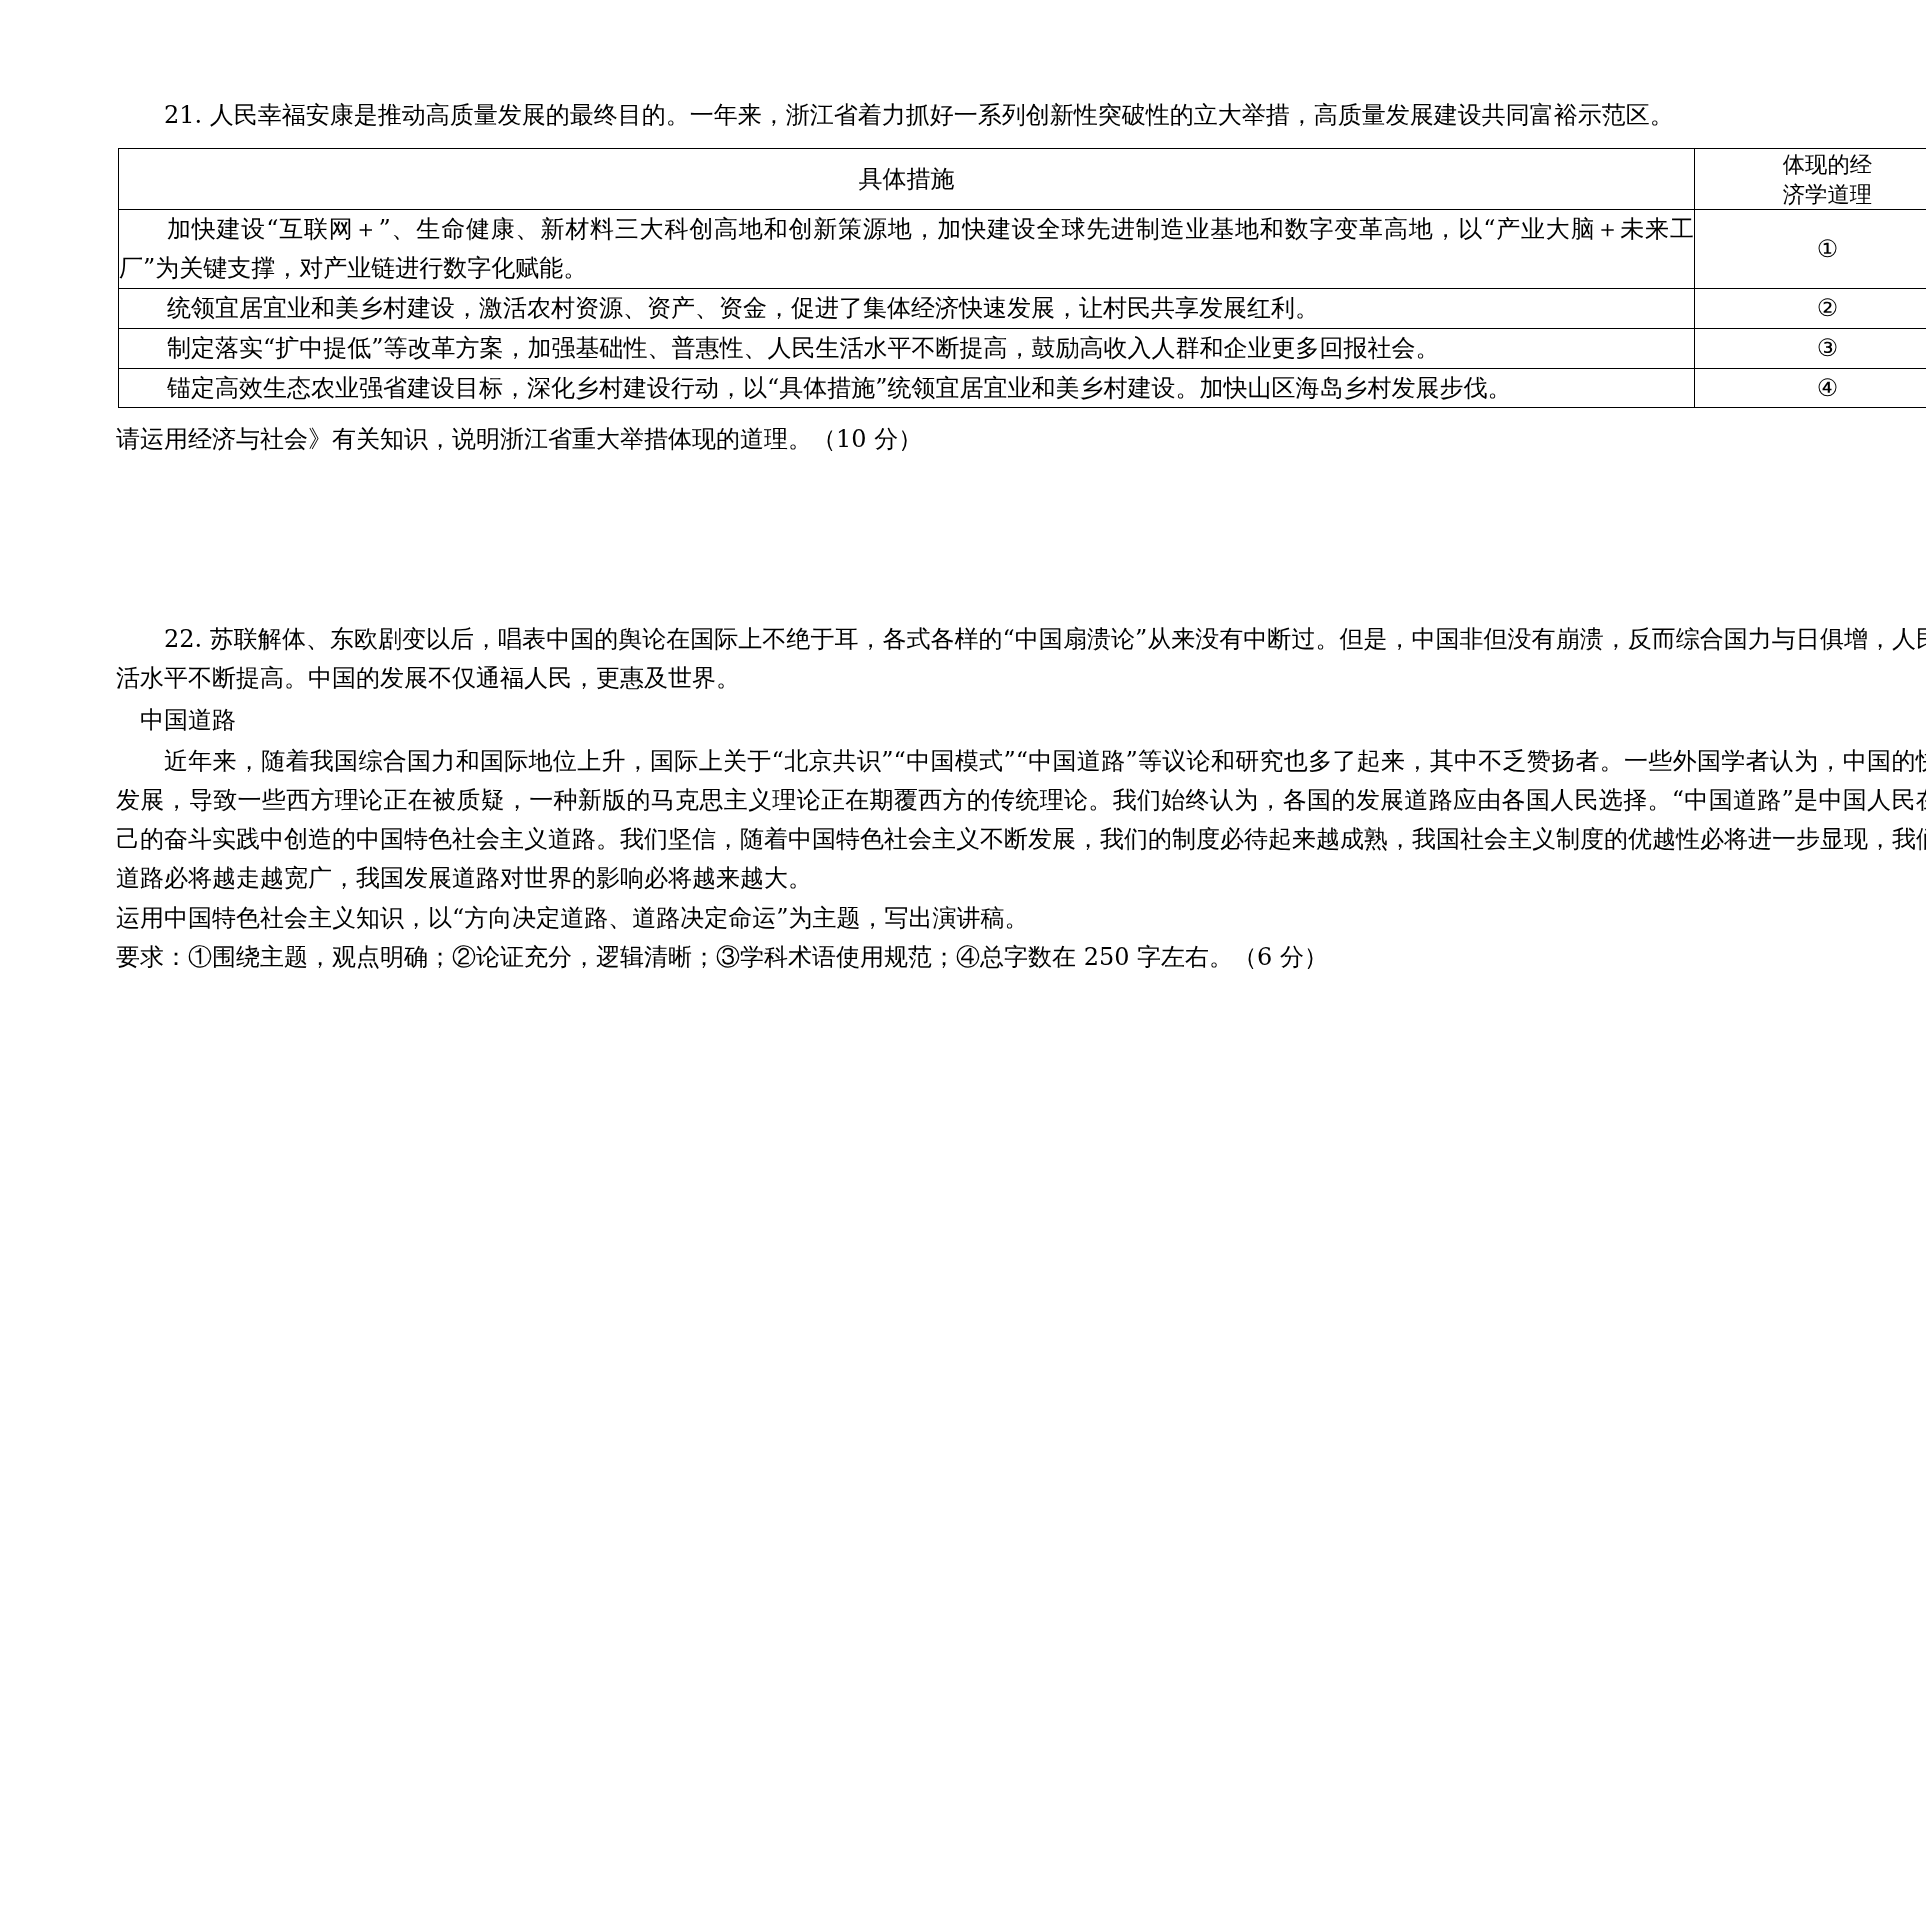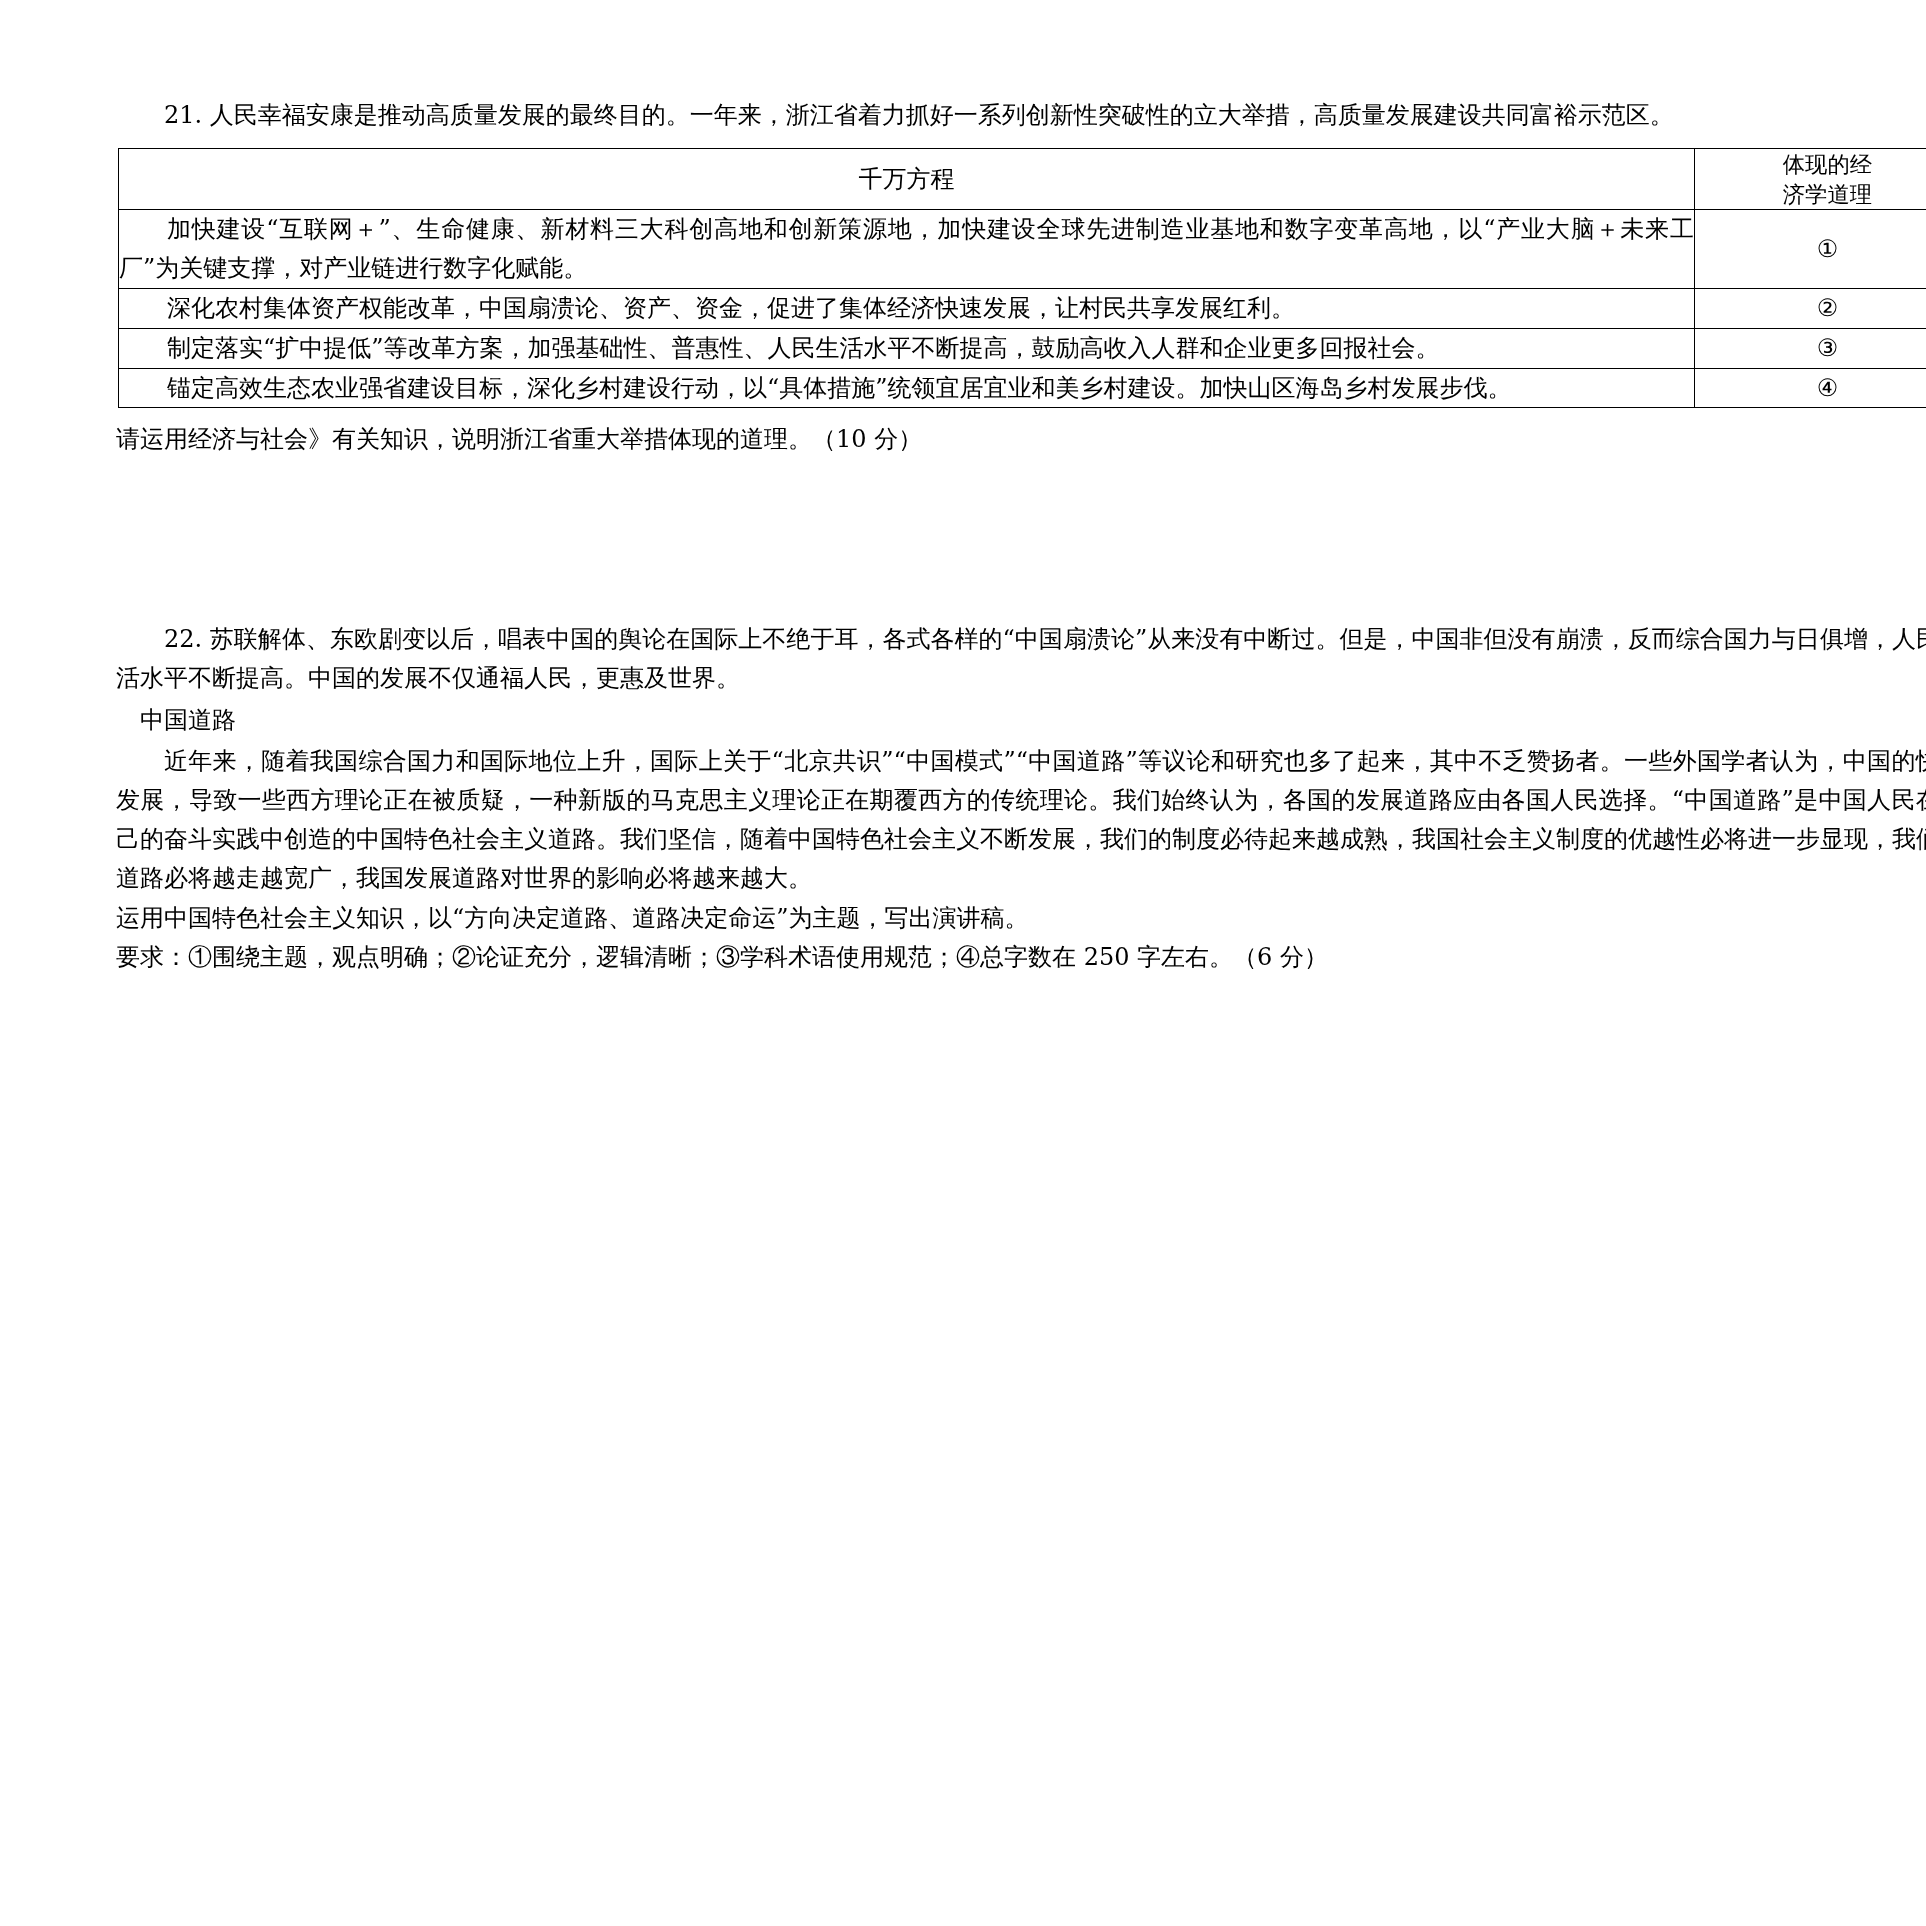--- a/index.html
+++ b/index.html
@@ -107,34 +107,34 @@
 
     <p class="q-para indent-1">21. 人民幸福安康是推动高质量发展的最终目的。一年来，浙江省着力抓好一系列创新性突破性的立大举措，高质量发展建设共同富裕示范区。</p>
 
     <table class="measures-table">
       <colgroup>
         <col class="col-measure">
         <col class="col-principle">
       </colgroup>
       <thead>
         <tr>
-          <th class="th-measure">千万方程</th>
+          <th class="th-measure">具体措施</th>
           <th class="th-principle">
             <span>体现的经</span>
             <span>济学道理</span>
           </th>
         </tr>
       </thead>
       <tbody>
         <tr>
           <td class="cell-measure">加快建设“互联网＋”、生命健康、新材料三大科创高地和创新策源地，加快建设全球先进制造业基地和数字变革高地，以“产业大脑＋未来工厂”为关键支撑，对产业链进行数字化赋能。</td>
           <td class="cell-principle">①</td>
         </tr>
         <tr>
-          <td class="cell-measure">深化农村集体资产权能改革，中国扇溃论、资产、资金，促进了集体经济快速发展，让村民共享发展红利。</td>
+          <td class="cell-measure">统领宜居宜业和美乡村建设，激活农村资源、资产、资金，促进了集体经济快速发展，让村民共享发展红利。</td>
           <td class="cell-principle">②</td>
         </tr>
         <tr>
           <td class="cell-measure">制定落实“扩中提低”等改革方案，加强基础性、普惠性、人民生活水平不断提高，鼓励高收入人群和企业更多回报社会。</td>
           <td class="cell-principle">③</td>
         </tr>
         <tr>
           <td class="cell-measure">锚定高效生态农业强省建设目标，深化乡村建设行动，以“具体措施”统领宜居宜业和美乡村建设。加快山区海岛乡村发展步伐。</td>
           <td class="cell-principle">④</td>
         </tr>

